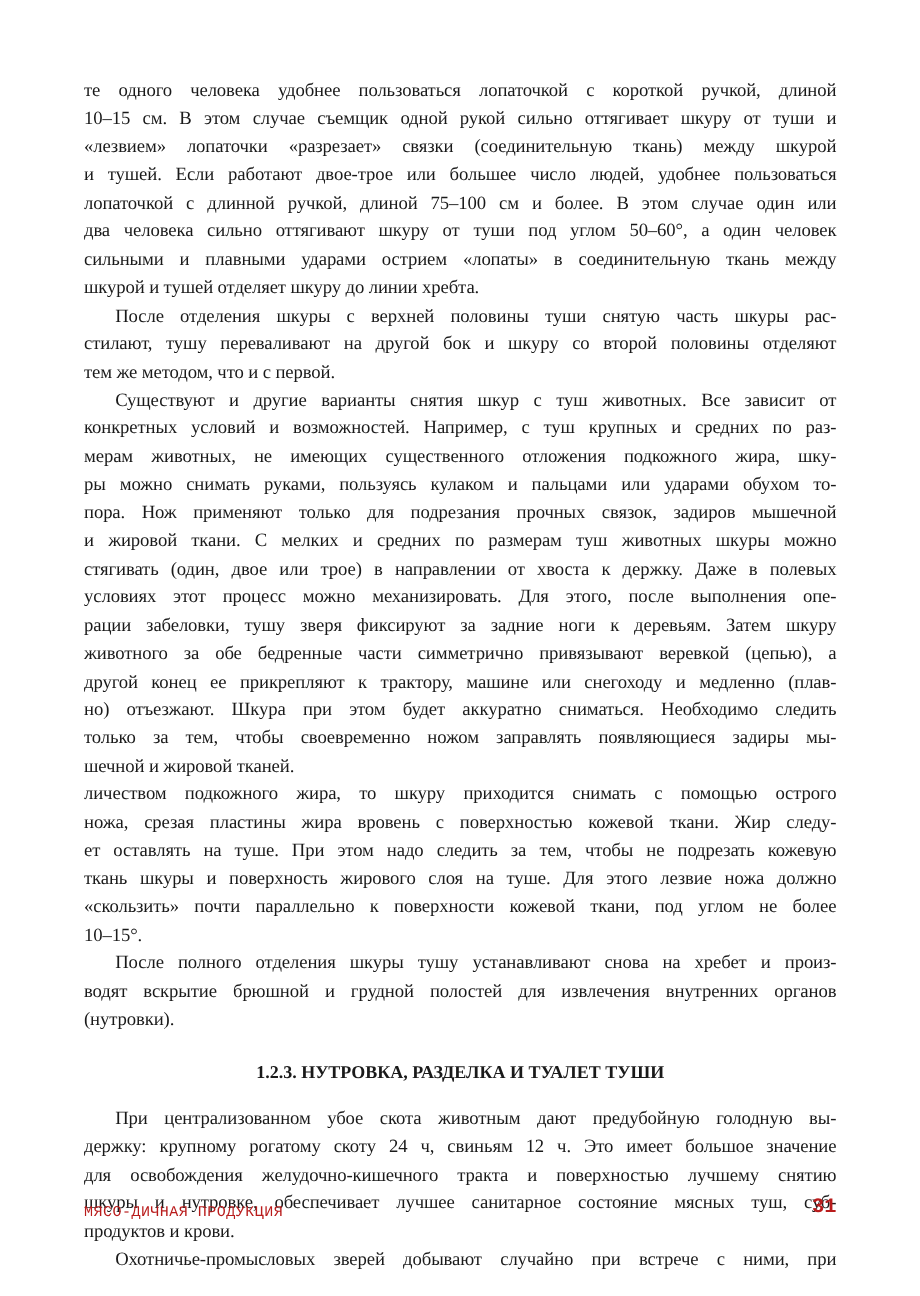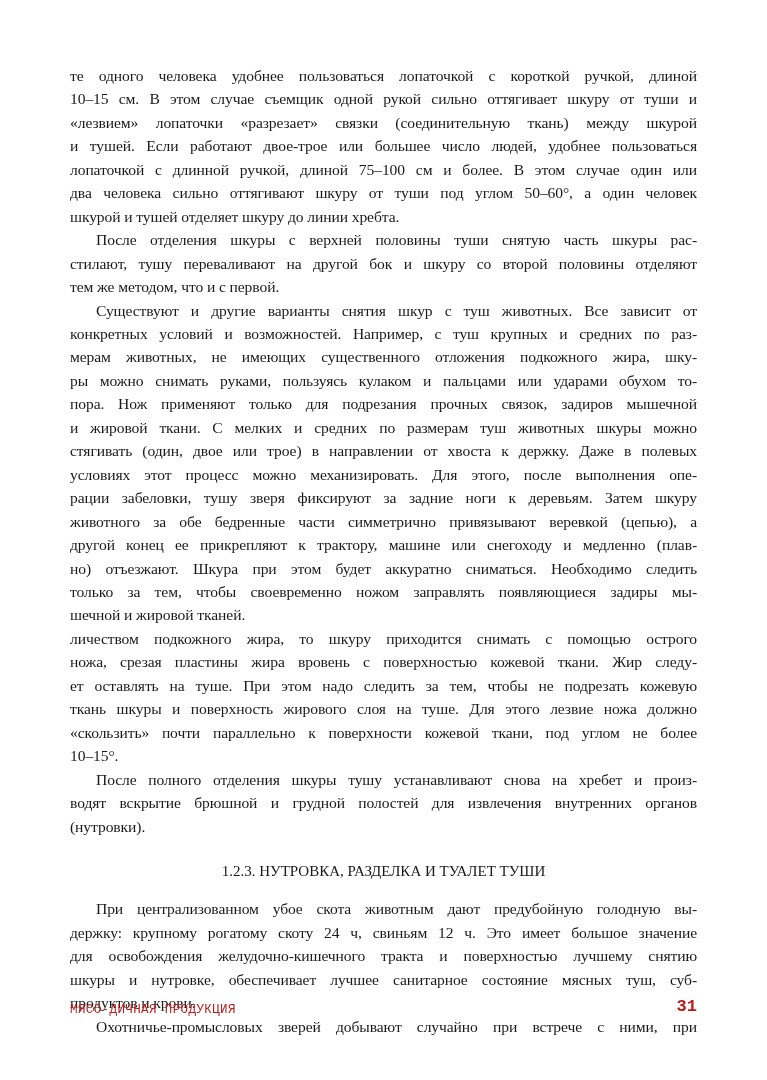--- a/index.html
+++ b/index.html
@@ -8,21 +8,21 @@
     position: absolute; left: 70px; top: 64px; width: 627px;
     font-family: "Liberation Serif", "DejaVu Serif", serif;
     font-size: 15.6px; line-height: 23.45px; color: #1a1a1a;
     text-align: justify; text-align-last: left;
     letter-spacing: -0.1px;
   }
   .line { display: block; white-space: nowrap; text-align-last: justify; }
   .line.last { text-align-last: left; }
   .indent { padding-left: 26px; }
   .heading {
-    text-align-last: center; font-weight: normal;
+    text-align-last: center; font-weight: bold;
     margin: 22px 0 14px 0; font-size: 15px; letter-spacing: 0;
   }
   .footer {
     position: absolute; left: 70px; top: 1000px; width: 627px;
     font-family: Liberation Mono, monospace;
     color: #b91c1c;
   }
   .footer-title { font-size: 12.5px; letter-spacing: 0.4px; }
   .page-number { position: absolute; right: 0; top: -3px; font-weight: bold; font-size: 17px; padding-left: 20px; }
 </style>
@@ -31,20 +31,21 @@
 
 <div class="page">
   <div id="top-paragraphs">
       <div>
         <span class="line">те одного человека удобнее пользоваться лопаточкой с короткой ручкой, длиной</span>
         <span class="line">10–15 см. В этом случае съемщик одной рукой сильно оттягивает шкуру от туши и</span>
         <span class="line">«лезвием» лопаточки «разрезает» связки (соединительную ткань) между шкурой</span>
         <span class="line">и тушей. Если работают двое-трое или большее число людей, удобнее пользоваться</span>
         <span class="line">лопаточкой с длинной ручкой, длиной 75–100 см и более. В этом случае один или</span>
         <span class="line">два человека сильно оттягивают шкуру от туши под углом 50–60°, а один человек</span>
+        <span class="line">сильными и плавными ударами острием «лопаты» в соединительную ткань между</span>
         <span class="line last">шкурой и тушей отделяет шкуру до линии хребта.</span>
       </div>
       <div>
         <span class="line indent">После отделения шкуры с верхней половины туши снятую часть шкуры рас-</span>
         <span class="line">стилают,  тушу переваливают на другой бок и шкуру со второй половины отделяют</span>
         <span class="line last">тем же методом, что и с первой.</span>
       </div>
       <div>
         <span class="line indent">Существуют и другие варианты снятия шкур с туш животных. Все зависит от</span>
         <span class="line">конкретных условий и возможностей. Например, с туш крупных и средних по раз-</span>

